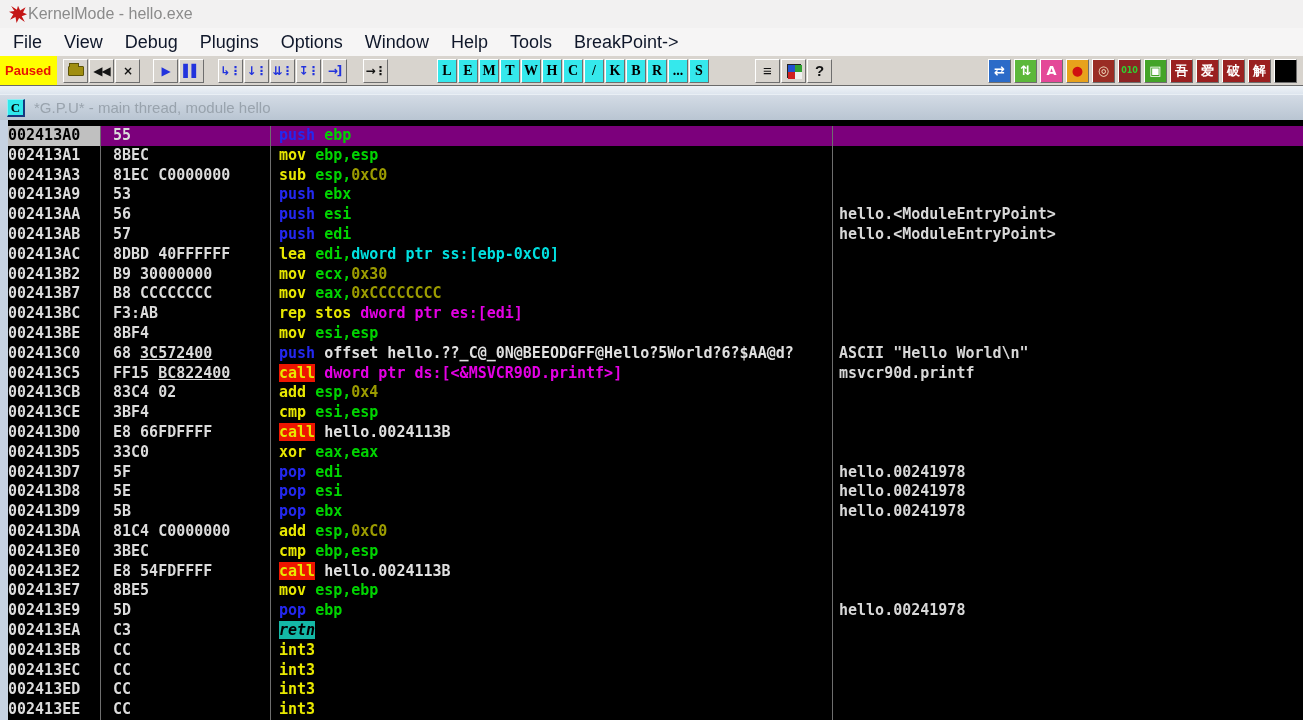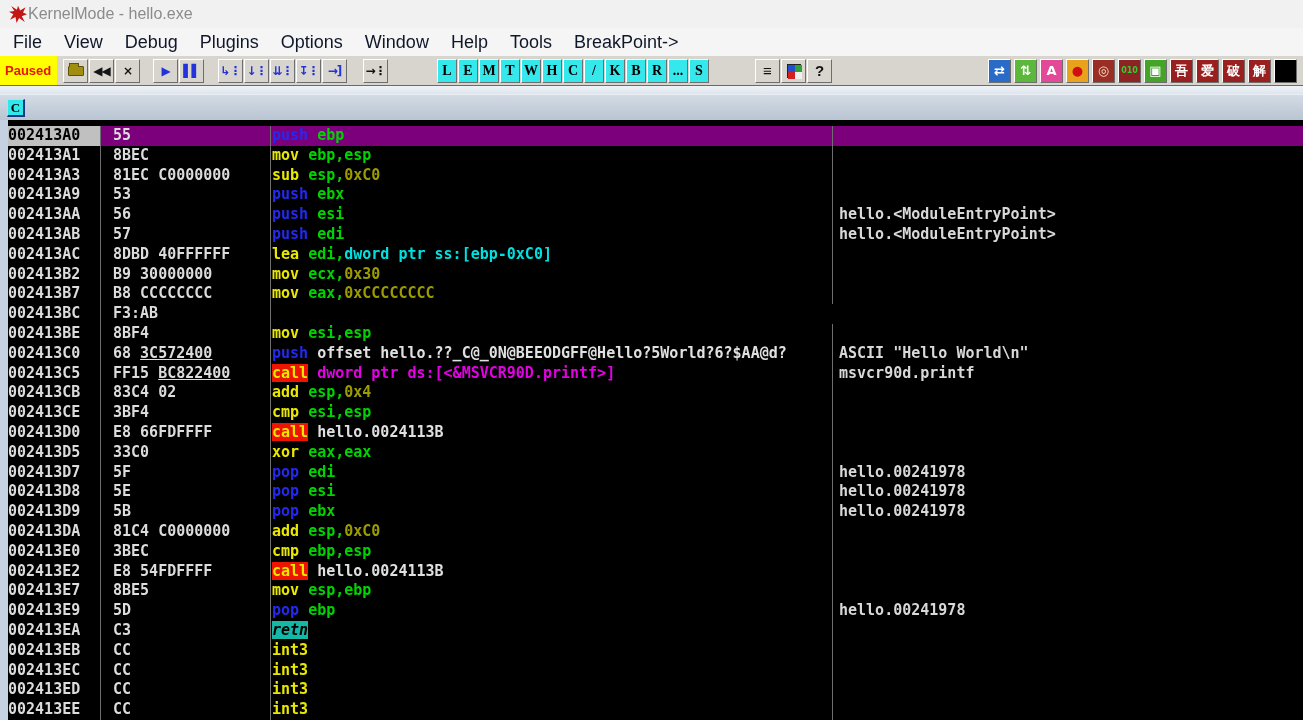--- a/index.html
+++ b/index.html
@@ -49,21 +49,21 @@
     text-align:center; line-height:16px; border-top:1px solid #90eef4; border-left:1px solid #90eef4;
     border-right:2px solid #16387e; border-bottom:2px solid #16387e; }
   .caption-title { color:#99a3ad; font-size:15px; }
 
   
   .disasm { height:600px; background:#000; border-left:8px solid #c6d2e2; padding-top:6px;
     font-family:"DejaVu Sans Mono", monospace; font-weight:bold; font-size:15px; }
   .row { height:19.8px; line-height:19.8px; display:flex; white-space:pre; }
   .col-addr { width:92px; color:#dcdcdc; flex-shrink:0; overflow:hidden; }
   .col-bytes { width:170px; padding-left:12px; color:#dcdcdc; border-left:1px solid #6e6e6e; flex-shrink:0; overflow:hidden; }
-  .col-ins { width:562px; padding-left:1px; border-left:1px solid #6e6e6e; flex-shrink:0; overflow:hidden; }
+  .col-ins { width:562px; padding-left:8px; border-left:1px solid #6e6e6e; flex-shrink:0; overflow:hidden; }
   .col-cmt { flex:1; padding-left:6px; border-left:1px solid #6e6e6e; color:#d8d8d8; overflow:hidden; }
   .row.sel { background:#7c007c; }
   .row.sel .col-addr { background:#c0c0c0; color:#000; }
   .u { text-decoration:underline; }
   .tb { color:#2428f0; } .ty { color:#e8e800; } .tr { color:#00d400; } .ti { color:#9c9c00; }
   .tc { color:#00e0e0; } .tm { color:#e400e4; } .tw { color:#e0e0e0; }
   .tcall { background:#ee1500; color:#e8e800; }
   .tretn { background:#14b8a6; color:#000;font-style:italic; }
 </style>
 </head>
@@ -191,33 +191,34 @@
       <div class="pbtn" data-name="plugin-black-button" style="background: rgb(0, 0, 0); color: rgb(0, 0, 0);">
         <span data-name="black-square-icon"></span>
       </div>
     </div>
 </div>
 
 <div class="mdi-gap" data-name="mdi-background"></div>
 
 <div class="caption" data-name="mdi-child-caption">
   <div class="c-icon" data-name="cpu-tab-icon">C</div>
+  <span class="caption-title" data-name="cpu-tab-title">*G.P.U* - main thread, module hello</span>
 </div>
 
 <div class="disasm" id="disasm" data-name="disassembly-view">
     <div class="row sel" data-name="disasm-row"><div class="col-addr" data-name="address-cell">002413A0</div><div class="col-bytes" data-name="bytes-cell"><span>55</span></div><div class="col-ins" data-name="instruction-cell"><span class="tb">push </span><span class="tr">ebp</span></div><div class="col-cmt" data-name="comment-cell"></div></div>
     <div class="row" data-name="disasm-row"><div class="col-addr" data-name="address-cell">002413A1</div><div class="col-bytes" data-name="bytes-cell"><span>8BEC</span></div><div class="col-ins" data-name="instruction-cell"><span class="ty">mov </span><span class="tr">ebp,</span><span class="tr">esp</span></div><div class="col-cmt" data-name="comment-cell"></div></div>
     <div class="row" data-name="disasm-row"><div class="col-addr" data-name="address-cell">002413A3</div><div class="col-bytes" data-name="bytes-cell"><span>81EC C0000000</span></div><div class="col-ins" data-name="instruction-cell"><span class="ty">sub </span><span class="tr">esp,</span><span class="ti">0xC0</span></div><div class="col-cmt" data-name="comment-cell"></div></div>
     <div class="row" data-name="disasm-row"><div class="col-addr" data-name="address-cell">002413A9</div><div class="col-bytes" data-name="bytes-cell"><span>53</span></div><div class="col-ins" data-name="instruction-cell"><span class="tb">push </span><span class="tr">ebx</span></div><div class="col-cmt" data-name="comment-cell"></div></div>
     <div class="row" data-name="disasm-row"><div class="col-addr" data-name="address-cell">002413AA</div><div class="col-bytes" data-name="bytes-cell"><span>56</span></div><div class="col-ins" data-name="instruction-cell"><span class="tb">push </span><span class="tr">esi</span></div><div class="col-cmt" data-name="comment-cell">hello.&lt;ModuleEntryPoint&gt;</div></div>
     <div class="row" data-name="disasm-row"><div class="col-addr" data-name="address-cell">002413AB</div><div class="col-bytes" data-name="bytes-cell"><span>57</span></div><div class="col-ins" data-name="instruction-cell"><span class="tb">push </span><span class="tr">edi</span></div><div class="col-cmt" data-name="comment-cell">hello.&lt;ModuleEntryPoint&gt;</div></div>
     <div class="row" data-name="disasm-row"><div class="col-addr" data-name="address-cell">002413AC</div><div class="col-bytes" data-name="bytes-cell"><span>8DBD 40FFFFFF</span></div><div class="col-ins" data-name="instruction-cell"><span class="ty">lea </span><span class="tr">edi,</span><span class="tc">dword ptr ss:[ebp-0xC0]</span></div><div class="col-cmt" data-name="comment-cell"></div></div>
     <div class="row" data-name="disasm-row"><div class="col-addr" data-name="address-cell">002413B2</div><div class="col-bytes" data-name="bytes-cell"><span>B9 30000000</span></div><div class="col-ins" data-name="instruction-cell"><span class="ty">mov </span><span class="tr">ecx,</span><span class="ti">0x30</span></div><div class="col-cmt" data-name="comment-cell"></div></div>
     <div class="row" data-name="disasm-row"><div class="col-addr" data-name="address-cell">002413B7</div><div class="col-bytes" data-name="bytes-cell"><span>B8 CCCCCCCC</span></div><div class="col-ins" data-name="instruction-cell"><span class="ty">mov </span><span class="tr">eax,</span><span class="ti">0xCCCCCCCC</span></div><div class="col-cmt" data-name="comment-cell"></div></div>
-    <div class="row" data-name="disasm-row"><div class="col-addr" data-name="address-cell">002413BC</div><div class="col-bytes" data-name="bytes-cell"><span>F3:AB</span></div><div class="col-cmt" data-name="comment-cell"></div></div>
+    <div class="row" data-name="disasm-row"><div class="col-addr" data-name="address-cell">002413BC</div><div class="col-bytes" data-name="bytes-cell"><span>F3:AB</span></div><div class="col-ins" data-name="instruction-cell"><span class="ty">rep stos </span><span class="tm">dword ptr es:[edi]</span></div><div class="col-cmt" data-name="comment-cell"></div></div>
     <div class="row" data-name="disasm-row"><div class="col-addr" data-name="address-cell">002413BE</div><div class="col-bytes" data-name="bytes-cell"><span>8BF4</span></div><div class="col-ins" data-name="instruction-cell"><span class="ty">mov </span><span class="tr">esi,</span><span class="tr">esp</span></div><div class="col-cmt" data-name="comment-cell"></div></div>
     <div class="row" data-name="disasm-row"><div class="col-addr" data-name="address-cell">002413C0</div><div class="col-bytes" data-name="bytes-cell"><span>68 </span><span class="u">3C572400</span></div><div class="col-ins" data-name="instruction-cell"><span class="tb">push </span><span class="tw">offset hello.??_C@_0N@BEEODGFF@Hello?5World?6?$AA@d?</span></div><div class="col-cmt" data-name="comment-cell">ASCII "Hello World\n"</div></div>
     <div class="row" data-name="disasm-row"><div class="col-addr" data-name="address-cell">002413C5</div><div class="col-bytes" data-name="bytes-cell"><span>FF15 </span><span class="u">BC822400</span></div><div class="col-ins" data-name="instruction-cell"><span class="tcall">call</span><span class="tw"> </span><span class="tm">dword ptr ds:[&lt;&amp;MSVCR90D.printf&gt;]</span></div><div class="col-cmt" data-name="comment-cell">msvcr90d.printf</div></div>
     <div class="row" data-name="disasm-row"><div class="col-addr" data-name="address-cell">002413CB</div><div class="col-bytes" data-name="bytes-cell"><span>83C4 02</span></div><div class="col-ins" data-name="instruction-cell"><span class="ty">add </span><span class="tr">esp,</span><span class="ti">0x4</span></div><div class="col-cmt" data-name="comment-cell"></div></div>
     <div class="row" data-name="disasm-row"><div class="col-addr" data-name="address-cell">002413CE</div><div class="col-bytes" data-name="bytes-cell"><span>3BF4</span></div><div class="col-ins" data-name="instruction-cell"><span class="ty">cmp </span><span class="tr">esi,</span><span class="tr">esp</span></div><div class="col-cmt" data-name="comment-cell"></div></div>
     <div class="row" data-name="disasm-row"><div class="col-addr" data-name="address-cell">002413D0</div><div class="col-bytes" data-name="bytes-cell"><span>E8 66FDFFFF</span></div><div class="col-ins" data-name="instruction-cell"><span class="tcall">call</span><span class="tw"> hello.0024113B</span></div><div class="col-cmt" data-name="comment-cell"></div></div>
     <div class="row" data-name="disasm-row"><div class="col-addr" data-name="address-cell">002413D5</div><div class="col-bytes" data-name="bytes-cell"><span>33C0</span></div><div class="col-ins" data-name="instruction-cell"><span class="ty">xor </span><span class="tr">eax,</span><span class="tr">eax</span></div><div class="col-cmt" data-name="comment-cell"></div></div>
     <div class="row" data-name="disasm-row"><div class="col-addr" data-name="address-cell">002413D7</div><div class="col-bytes" data-name="bytes-cell"><span>5F</span></div><div class="col-ins" data-name="instruction-cell"><span class="tb">pop </span><span class="tr">edi</span></div><div class="col-cmt" data-name="comment-cell">hello.00241978</div></div>
     <div class="row" data-name="disasm-row"><div class="col-addr" data-name="address-cell">002413D8</div><div class="col-bytes" data-name="bytes-cell"><span>5E</span></div><div class="col-ins" data-name="instruction-cell"><span class="tb">pop </span><span class="tr">esi</span></div><div class="col-cmt" data-name="comment-cell">hello.00241978</div></div>
     <div class="row" data-name="disasm-row"><div class="col-addr" data-name="address-cell">002413D9</div><div class="col-bytes" data-name="bytes-cell"><span>5B</span></div><div class="col-ins" data-name="instruction-cell"><span class="tb">pop </span><span class="tr">ebx</span></div><div class="col-cmt" data-name="comment-cell">hello.00241978</div></div>

